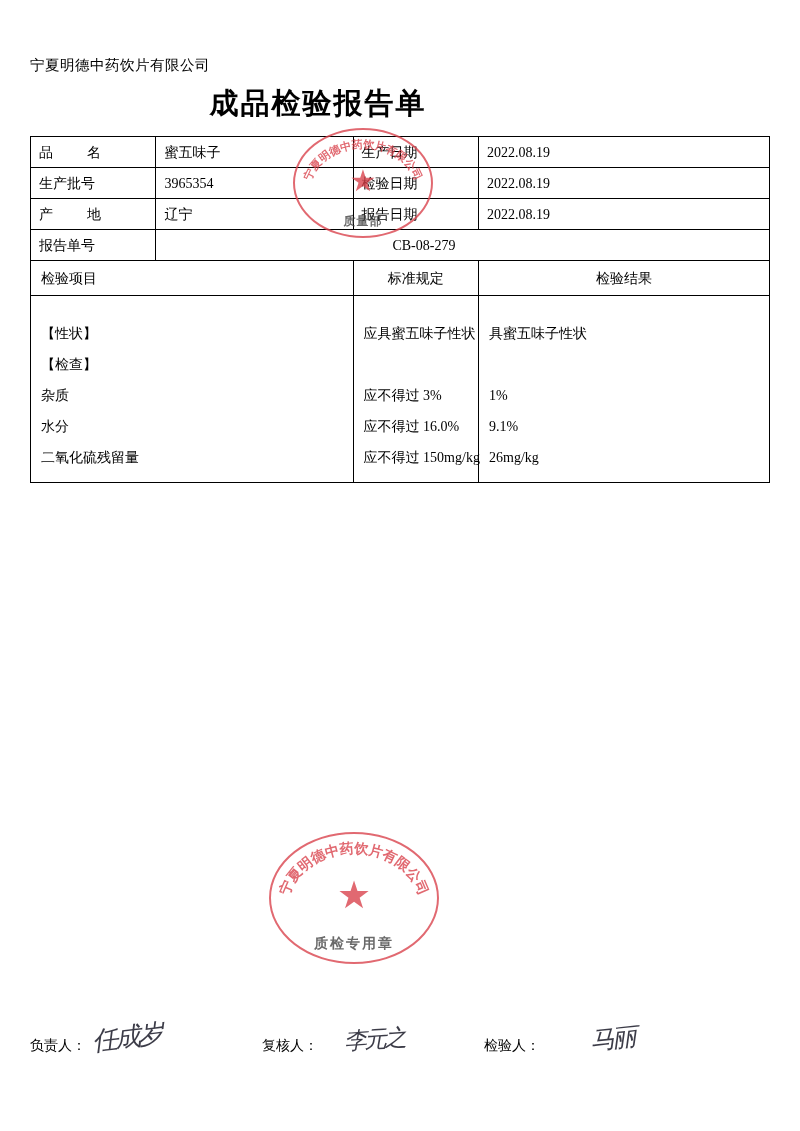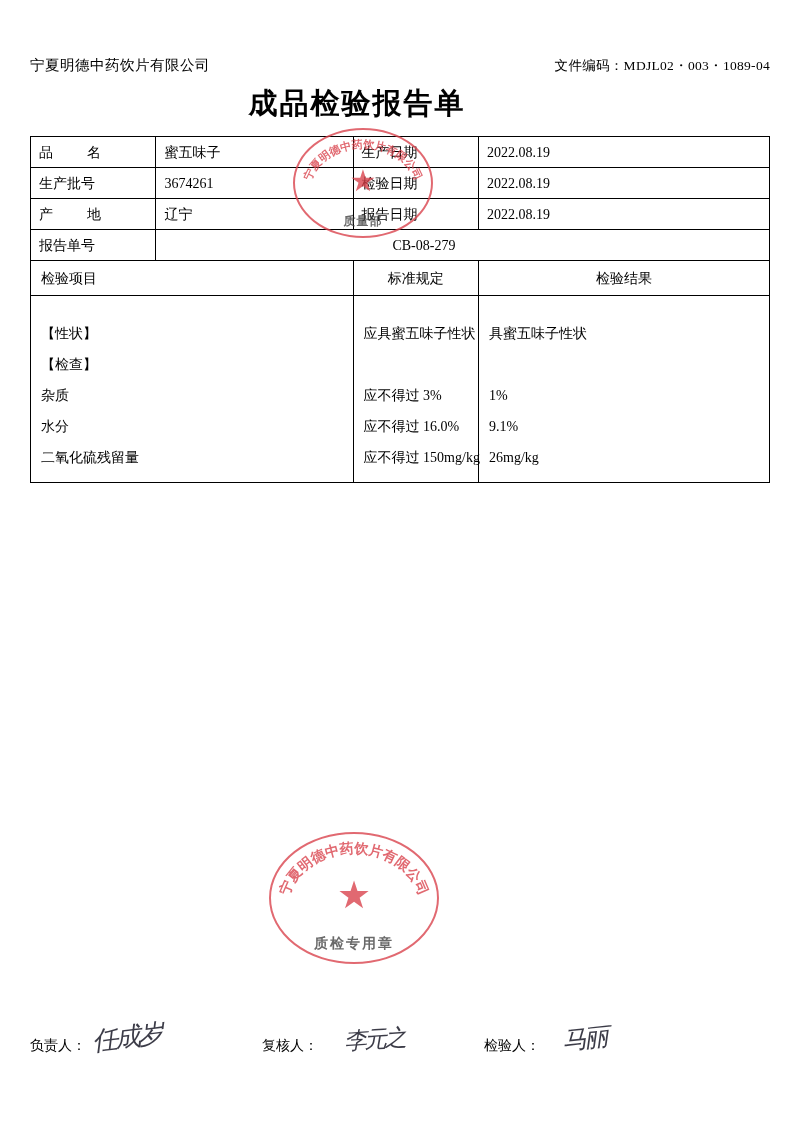--- a/index.html
+++ b/index.html
@@ -42,21 +42,20 @@
   }
   .title {
     position: absolute;
     top: 84px;
     left: 0;
     width: 636px;
     text-align: center;
     font-size: 29px;
     font-weight: bold;
     letter-spacing: 2px;
-    padding-left: 39px;
   }
   
   .table-wrap {
     position: absolute;
     top: 136px;
     left: 30px;
     width: 740px;
   }
   table.main {
     border-collapse: collapse;
@@ -133,21 +132,21 @@
     display: flex;
     font-size: 14px;
   }
   .sign-block {
     display: flex;
     align-items: flex-end;
     position: relative;
   }
   .sign-1 { width: 232px; }
   .sign-2 { width: 222px; }
-  .sign-3 { width: 286px; }
+  .sign-3 { width: 286px; gap: 28px; }
   .sign-label { white-space: nowrap; }
   .sign-mark {
     font-family: "DejaVu Serif", serif;
     color: #1a1a28;
     font-size: 26px;
     font-style: italic;
     transform: rotate(-7deg);
     margin-left: 6px;
     margin-top: -6px;
     opacity: 0.85;
@@ -210,37 +209,36 @@
   }
   .stamp-top .stamp-sub { font-size: 12px; bottom: 6px; letter-spacing: 1px;}
 </style>
 </head>
 <body>
 
 <div class="page">
 
   <div class="header-row">
     <div class="company-name">宁夏明德中药饮片有限公司</div>
-    <div class="doc-code">文件编码：MDJL02・003・1089-04</div>
   </div>
 
   <div class="title">成品检验报告单</div>
 
   <div class="table-wrap">
     <table class="main">
       <tbody>
           <tr>
         <td class="lbl"><span class="lbl-spread">品  名</span></td>
         <td class="val">蜜五味子</td>
         <td class="lbl">生产日期</td>
         <td class="val-right">2022.08.19</td>
       </tr>
       <tr>
         <td class="lbl">生产批号</td>
-        <td class="val">3674261</td>
+        <td class="val">3965354</td>
         <td class="lbl">检验日期</td>
         <td class="val-right">2022.08.19</td>
       </tr>
       <tr>
         <td class="lbl"><span class="lbl-spread">产  地</span></td>
         <td class="val">辽宁</td>
         <td class="lbl">报告日期</td>
         <td class="val-right">2022.08.19</td>
       </tr>
       <tr class="row-report">

